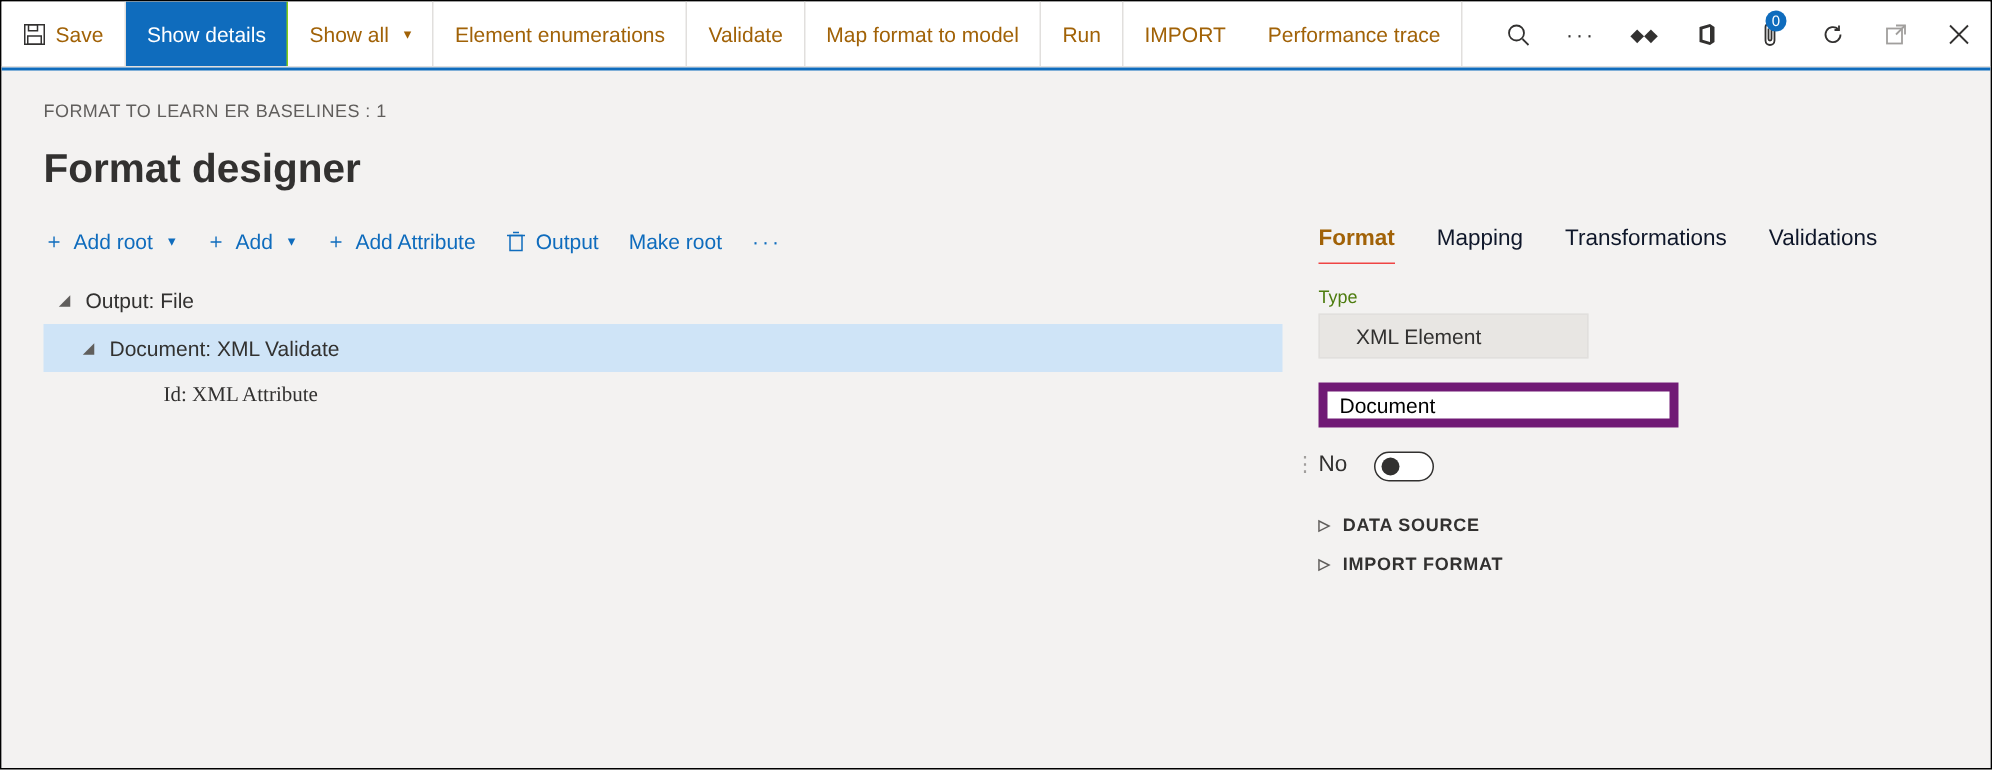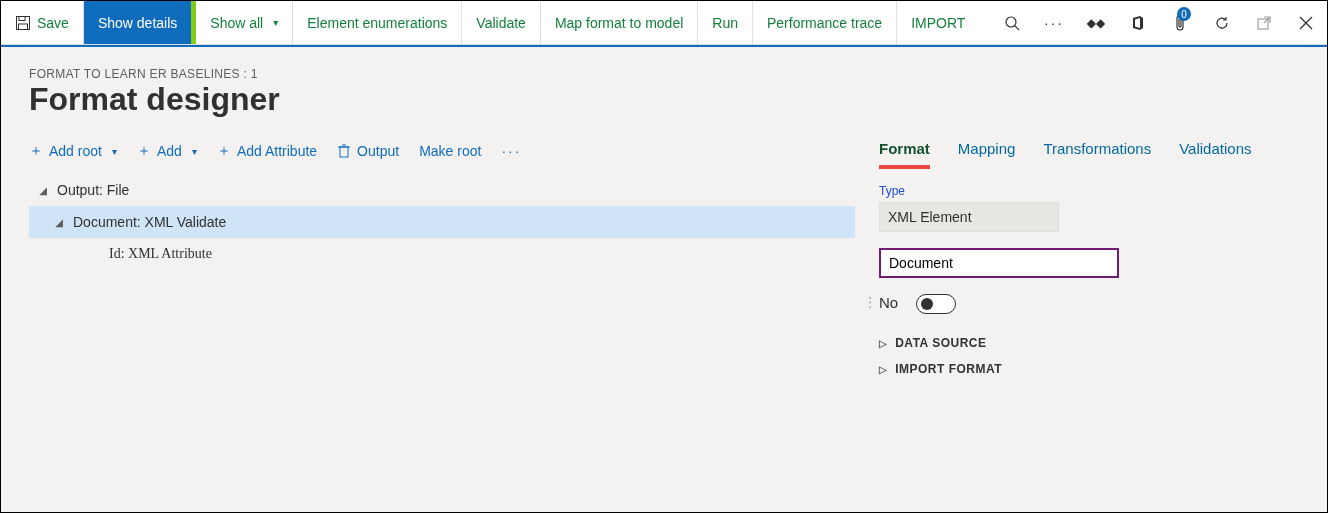--- a/index.html
+++ b/index.html
@@ -19,30 +19,30 @@
     align-items: stretch;
     height: 44px;
     border-bottom: 1px solid #e1dfdd;
     background: #fff;
   }
   .toolbar .tb-btn {
     display: flex;
     align-items: center;
     padding: 0 14px;
     border-right: 1px solid #e1dfdd;
-    color: #15803d;
+    color: #a16207;
     cursor: pointer;
     white-space: nowrap;
     gap: 6px;
   }
   .toolbar .tb-btn.no-border { border-right: none; }
   .toolbar .tb-btn.active {
     background: #0f6cbd;
     color: #fff;
-    border-right: 5px solid #84cc16;
+    border-right: 1px solid #84cc16;
   }
   .toolbar .tb-btn svg { flex-shrink: 0; }
   .toolbar .spacer { flex: 1; }
   .toolbar .icon-btn {
     display: flex;
     align-items: center;
     justify-content: center;
     width: 42px;
     cursor: pointer;
     position: relative;
@@ -65,24 +65,24 @@
   .content {
     background: #f3f2f1;
     height: calc(100% - 44px);
     padding: 20px 28px;
     border-top: 2px solid #0f6cbd;
   }
   .breadcrumb {
     font-size: 12px;
     color: #605e5c;
     letter-spacing: 0.3px;
-    margin-bottom: 0;
+    margin-bottom: 16px;
   }
   .page-title {
-    font-size: 32px;
+    font-size: 27px;
     font-weight: 600;
     margin: 0 0 18px 0;
   }
   .split {
     display: flex;
     gap: 24px;
     align-items: flex-start;
   }
   .left-pane { flex: 1; min-width: 0; }
   .right-pane { width: 420px; }
@@ -125,46 +125,46 @@
   }
   .tabs {
     display: flex;
     gap: 28px;
     border-bottom: 1px solid transparent;
     margin-bottom: 14px;
   }
   .tab {
     padding: 4px 0 8px 0;
     cursor: pointer;
-    color: #0369a1;
+    color: #0f172a;
     font-size: 15px;
   }
   .tab.active {
-    color: #14532d;
+    color: #a16207;
     font-weight: 600;
-    border-bottom: 4px solid #ef4444;
+    border-bottom: 1px solid #ef4444;
   }
   .field-label {
     font-size: 12px;
-    color: #1d4ed8;
+    color: #4d7c0f;
     margin-bottom: 4px;
   }
   .field-group { margin-bottom: 16px; }
   .type-box {
     background: #e8e6e3;
     border: 1px solid #e1dfdd;
     height: 30px;
     display: flex;
     align-items: center;
-    padding: 0 8px;
+    padding: 0 24px;
     width: 180px;
   }
   .text-input {
     background: #fff;
-    border: 2px solid #701a75;
+    border: 6px solid #701a75;
     height: 30px;
     width: 240px;
     padding: 0 8px;
     font-size: 14px;
     font-family: inherit;
   }
   .toggle-row {
     display: flex;
     gap: 18px;
   }
@@ -231,25 +231,25 @@
   </div>
   <div class="tb-btn">
     <span>Validate</span>
   </div>
   <div class="tb-btn">
     <span>Map format to model</span>
   </div>
   <div class="tb-btn">
     <span>Run</span>
   </div>
-  <div class="tb-btn">
-    <span>Performance trace</span>
-  </div>
   <div class="tb-btn no-border">
     <span>IMPORT</span>
+  </div>
+  <div class="tb-btn">
+    <span>Performance trace</span>
   </div>
   <div class="spacer"></div>
   <div class="icon-btn">
     <svg width="16" height="16" viewBox="0 0 16 16" fill="none" stroke="#323130" stroke-width="1.2">
         <circle cx="7" cy="7" r="5"></circle>
         <line x1="11" y1="11" x2="15" y2="15"></line>
       </svg>
   </div>
   <div class="icon-btn">
     <span style="letter-spacing:2px;">···</span>

